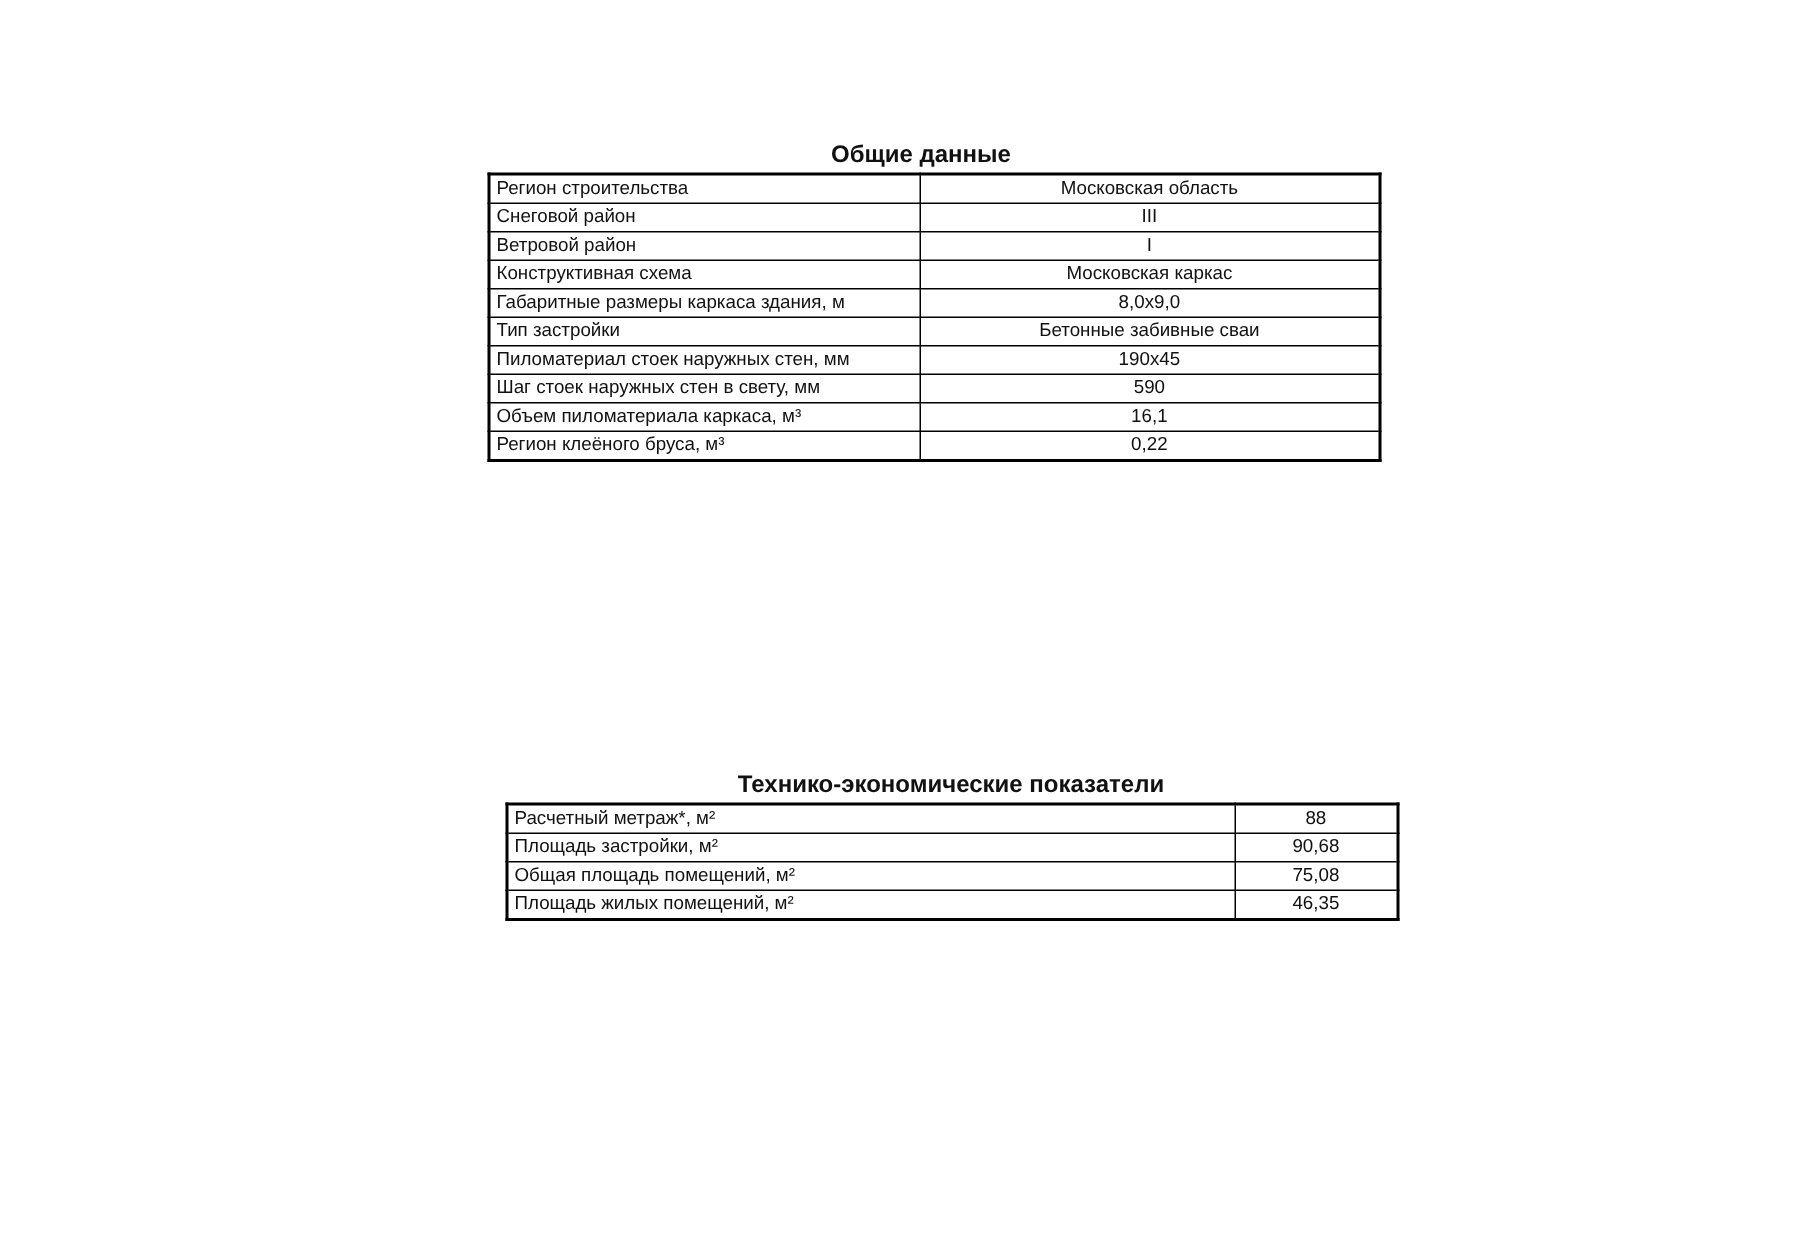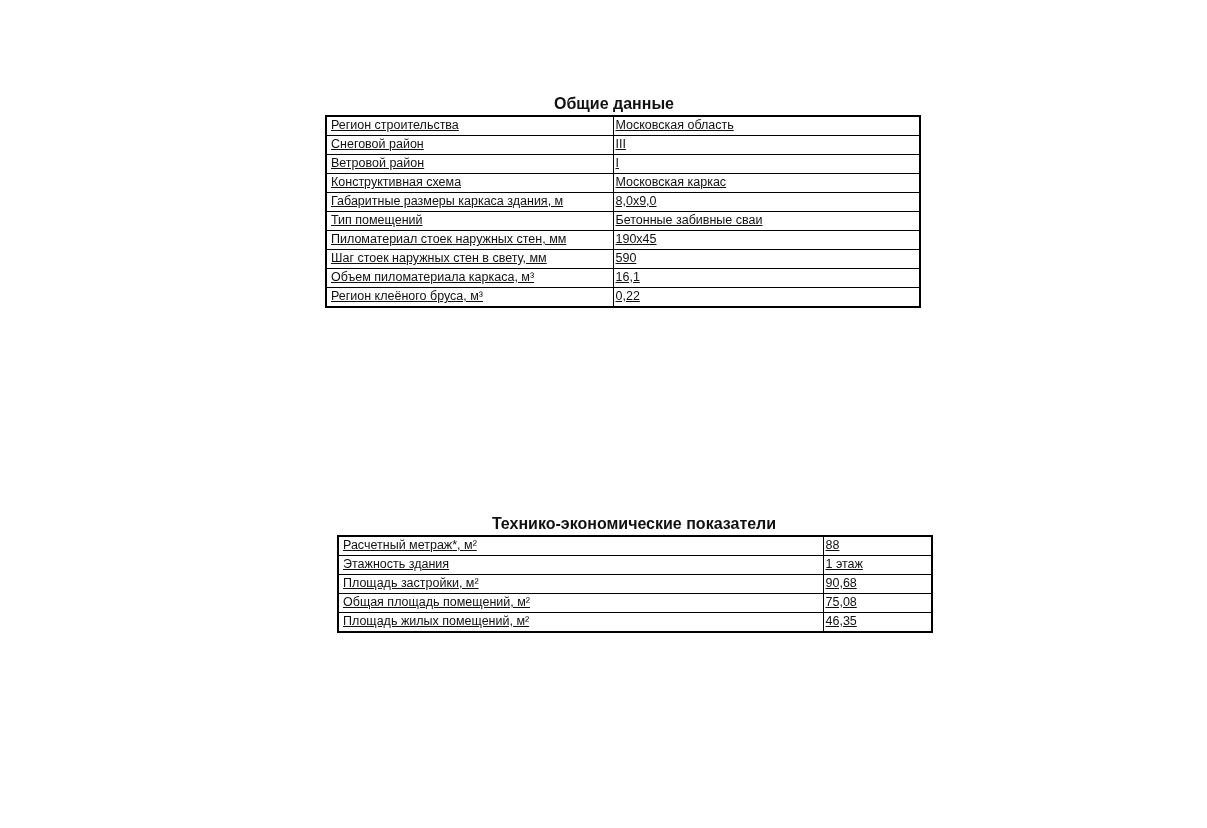--- a/index.html
+++ b/index.html
@@ -34,24 +34,23 @@
   }
   table.data-table td {
     border: 1px solid #000000;
     height: 19px;
     font-size: 12.5px;
     line-height: 15px;
     vertical-align: middle;
     color: #111111;
     overflow: hidden;
     white-space: nowrap;
-    text-decoration: underline;
   }
   td.cell-label { text-align: left; padding: 1px 4px 2px 4px; }
-  td.cell-value { padding: 1px 2px 2px 2px; }
+  td.cell-value { text-align: center; padding: 1px 2px 2px 2px; }
 
   table.t-general col.c-label { width: 287px; }
   table.t-general col.c-value { width: 307px; }
   table.t-tech    col.c-label { width: 485px; }
   table.t-tech    col.c-value { width: 109px; }
 </style>
 </head>
 <body>
 
 <div class="page">
@@ -84,21 +83,21 @@
             <td class="cell-label">Конструктивная схема</td>
             <td class="cell-value">Московская каркас</td>
           </tr>
 
           <tr>
             <td class="cell-label">Габаритные размеры каркаса здания, м</td>
             <td class="cell-value">8,0x9,0</td>
           </tr>
 
           <tr>
-            <td class="cell-label">Тип помещений</td>
+            <td class="cell-label">Тип застройки</td>
             <td class="cell-value">Бетонные забивные сваи</td>
           </tr>
 
           <tr>
             <td class="cell-label">Пиломатериал стоек наружных стен, мм</td>
             <td class="cell-value">190x45</td>
           </tr>
 
           <tr>
             <td class="cell-label">Шаг стоек наружных стен в свету, мм</td>
@@ -125,24 +124,20 @@
           <col class="c-label">
           <col class="c-value">
         </colgroup>
       <tbody>
 
           <tr>
             <td class="cell-label">Расчетный метраж*, м²</td>
             <td class="cell-value">88</td>
           </tr>
 
-          <tr>
-            <td class="cell-label">Этажность здания</td>
-            <td class="cell-value">1 этаж</td>
-          </tr>
 
 
           <tr>
             <td class="cell-label">Площадь застройки, м²</td>
             <td class="cell-value">90,68</td>
           </tr>
 
           <tr>
             <td class="cell-label">Общая площадь помещений, м²</td>
             <td class="cell-value">75,08</td>

